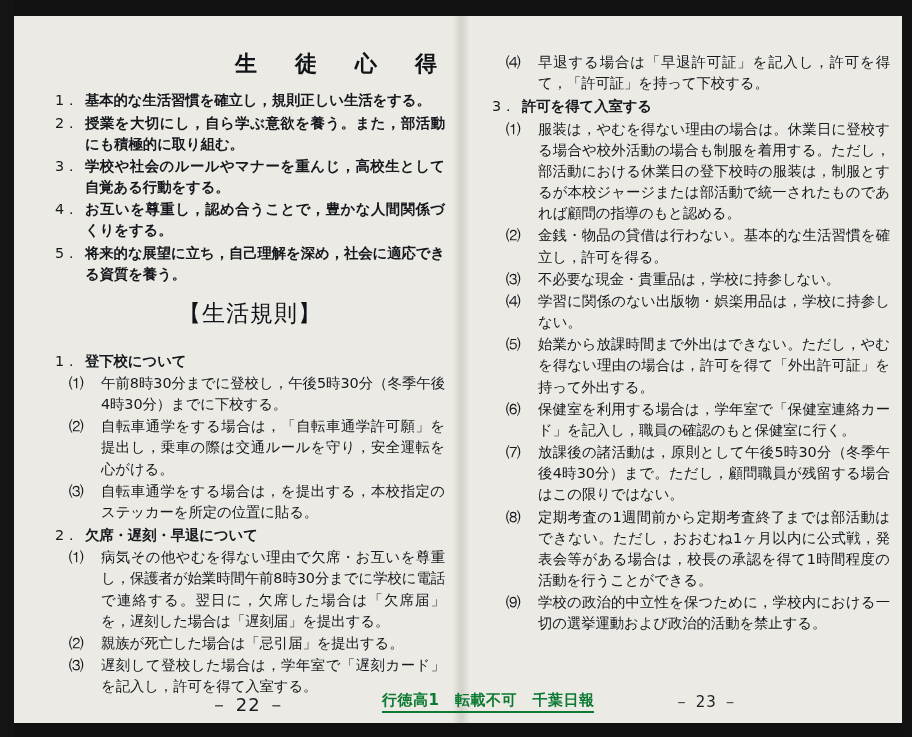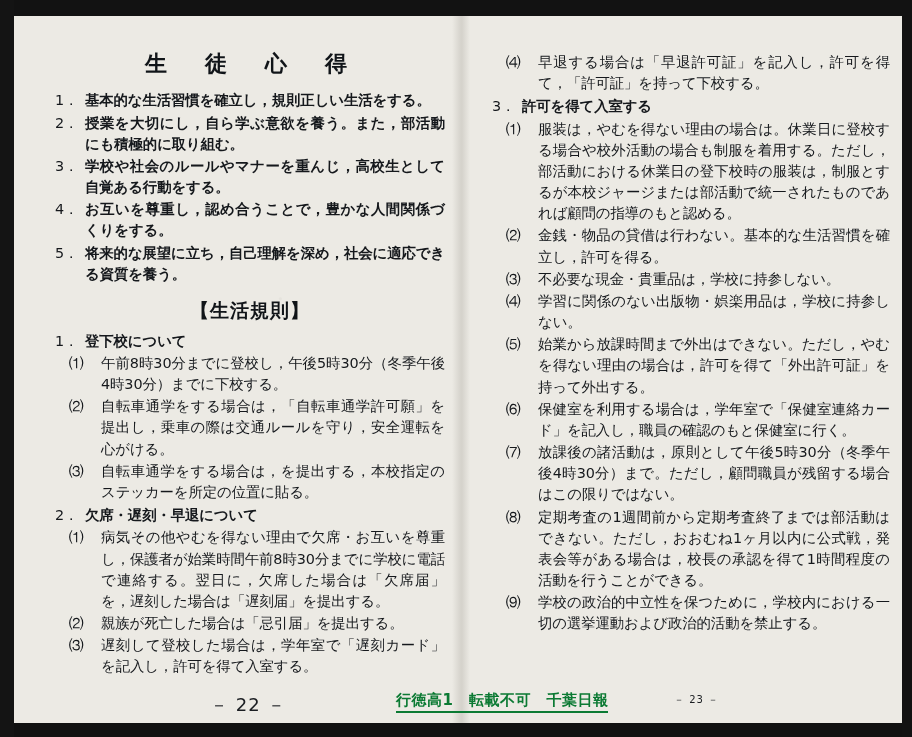--- a/index.html
+++ b/index.html
@@ -33,32 +33,32 @@
     position:absolute;
     color:#15181c;
     font-size:14.4px;
     line-height:1.47;
     letter-spacing:-0.1px;
   }
   .col.left{left:55px;top:48px;width:390px;}
   .col.right{left:492px;top:52px;width:398px;}
 
   .title{
-    text-align:center;
+    text-align:right;
     font-size:22px;
     font-weight:bold;
     letter-spacing:8px;
     margin:0 0 10px 0;
     color:#101418;
   }
   .subtitle{
     text-align:center;
-    font-size:19px;
-    font-weight:bold;
-    margin:12px 0 6px 0;
+    font-size:23px;
+    font-weight:normal;
+    margin:12px 0 20px 0;
     letter-spacing:1px;
     color:#101418;
   }
   .item{
     display:flex;
     margin:0 0 1px 0;
   }
   .item .mark{
     flex:0 0 auto;
     white-space:nowrap;
@@ -78,24 +78,24 @@
 
   .footer{
     position:absolute;left:14px;bottom:14px;width:888px;height:36px;
   }
   .pageno-left{
     position:absolute;left:196px;top:6px;
     font-size:18px;color:#1b1e22;letter-spacing:1px;
   }
   .pageno-right{
     position:absolute;left:660px;top:6px;
-    font-size:10px;color:#1b1e22;letter-spacing:1px;
+    font-size:15px;color:#1b1e22;letter-spacing:1px;
   }
   .stamp{
-    position:absolute;left:382px;top:4px;
+    position:absolute;left:368px;top:4px;
     color:#0b7a33;
     font-size:15px;
     font-weight:bold;
     letter-spacing:0.5px;
     border-bottom:2px solid #0b7a33;
     padding-bottom:1px;
   }
   
   .speckle{
     position:absolute;left:14px;top:16px;width:888px;height:707px;

